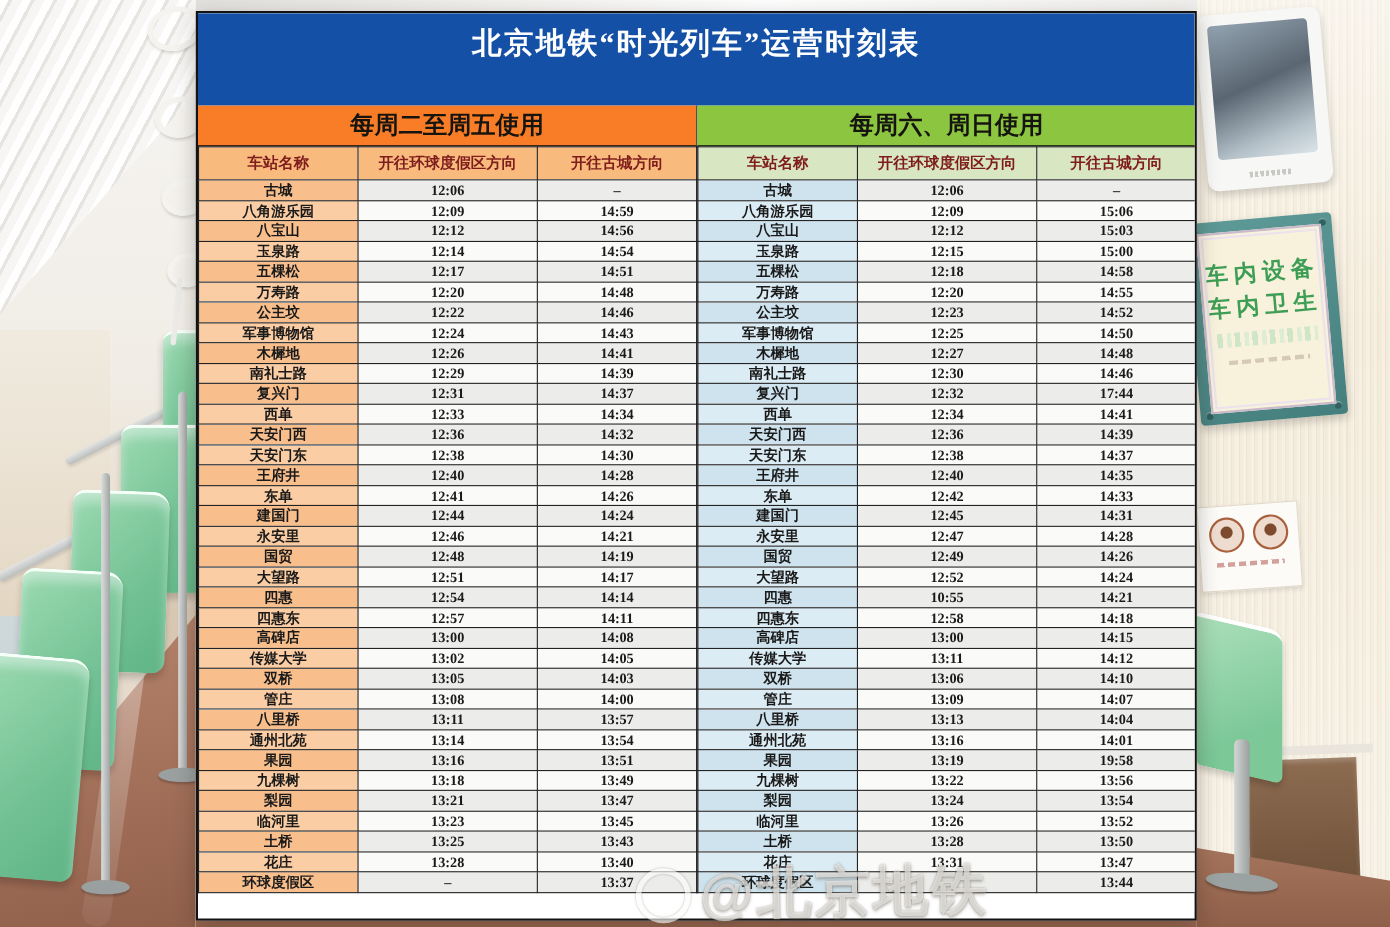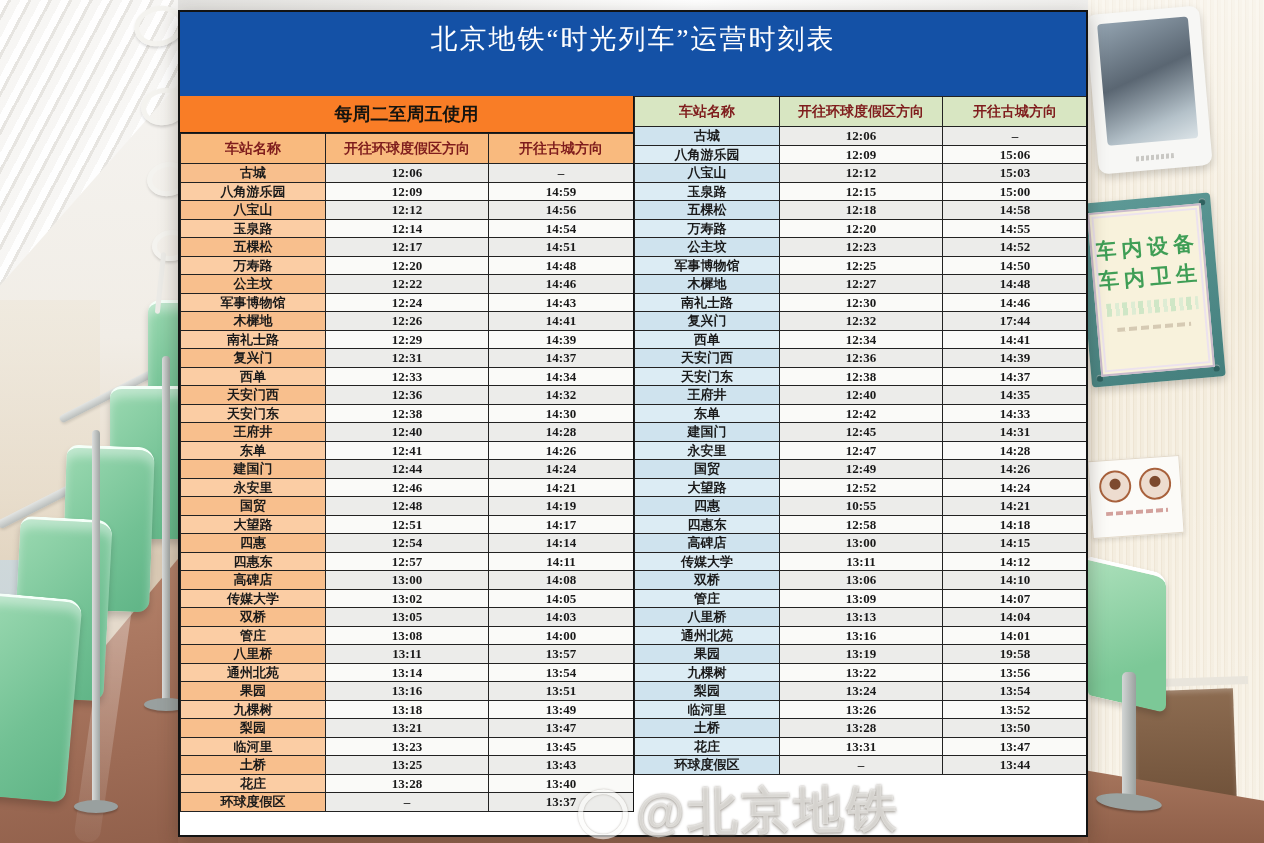--- a/index.html
+++ b/index.html
@@ -84,26 +84,26 @@
     background:linear-gradient(90deg,#d3d6d5,#9aa09e);border-radius:5px;}
   .seat-right-base{position:absolute;left:8px;top:794px;width:66px;height:16px;border-radius:50%;
     background:#9aa3a1;transform:rotate(6deg);box-shadow:0 2px 2px rgba(0,0,0,.25);}
   .bg-bottom{position:absolute;left:178px;top:820px;width:910px;height:23px;z-index:1;
     background:linear-gradient(180deg,#a9765f,#96654f);}
 
   
   .timetable{position:absolute;left:178px;top:10px;width:910px;height:827px;box-sizing:border-box;
     border:2px solid #131313;background:#fff;z-index:10;box-shadow:0 6px 18px rgba(40,30,20,.3);overflow:hidden;}
   .tt-header{height:84px;background:#1451a6;color:#fff;text-align:center;overflow:hidden;}
-  .tt-title{font-size:27px;font-weight:normal;letter-spacing:2px;margin-top:10px;line-height:34px;}
+  .tt-title{font-size:27px;font-weight:bold;letter-spacing:2px;margin-top:10px;line-height:34px;}
   .tt-subtitle{font-size:23px;font-weight:bold;letter-spacing:1px;line-height:30px;}
   .tt-sections{display:flex;}
   .tt-section{width:453px;}
   .tt-section.weekend{border-left:1px solid #131313;}
-  .usage{height:36px;line-height:36px;text-align:center;font-size:18px;font-weight:bold;color:#15140f;
+  .usage{height:36px;line-height:36px;text-align:center;font-size:22px;font-weight:bold;color:#15140f;
     border-bottom:1px solid #131313;}
   .tt-section.weekday .usage{background:#f97d26;}
   .tt-section.weekend .usage{background:#8cc640;}
   table{border-collapse:collapse;table-layout:fixed;width:453px;}
   th,td{border:1px solid #222222;text-align:center;vertical-align:middle;padding:0;overflow:hidden;white-space:nowrap;}
   th{height:29px;font-size:14px;font-weight:bold;color:#7f1d1d;}
   .tt-section.weekday th{background:#f9ba7e;}
   .tt-section.weekend th{background:#d8e6c2;}
   td{height:17.5px;font-size:13px;font-weight:bold;color:#1a1a1a;line-height:17px;}
   col.c-station{width:145px;} col.c-time1{width:163px;} col.c-time2{width:145px;}
@@ -382,20 +382,21 @@
               </tr>
               <tr>
                 <td>环球度假区</td>
                 <td>–</td>
                 <td>13:37</td>
               </tr>
             </tbody>
         </table>
       </div>
       <div class="tt-section weekend">
+        <div class="usage">每周六、周日使用</div>
         <table>
           <colgroup>
               <col class="c-station">
               <col class="c-time1">
               <col class="c-time2">
             </colgroup>
           <thead>
             <tr>
               <th>车站名称</th>
               <th>开往环球度假区方向</th>

